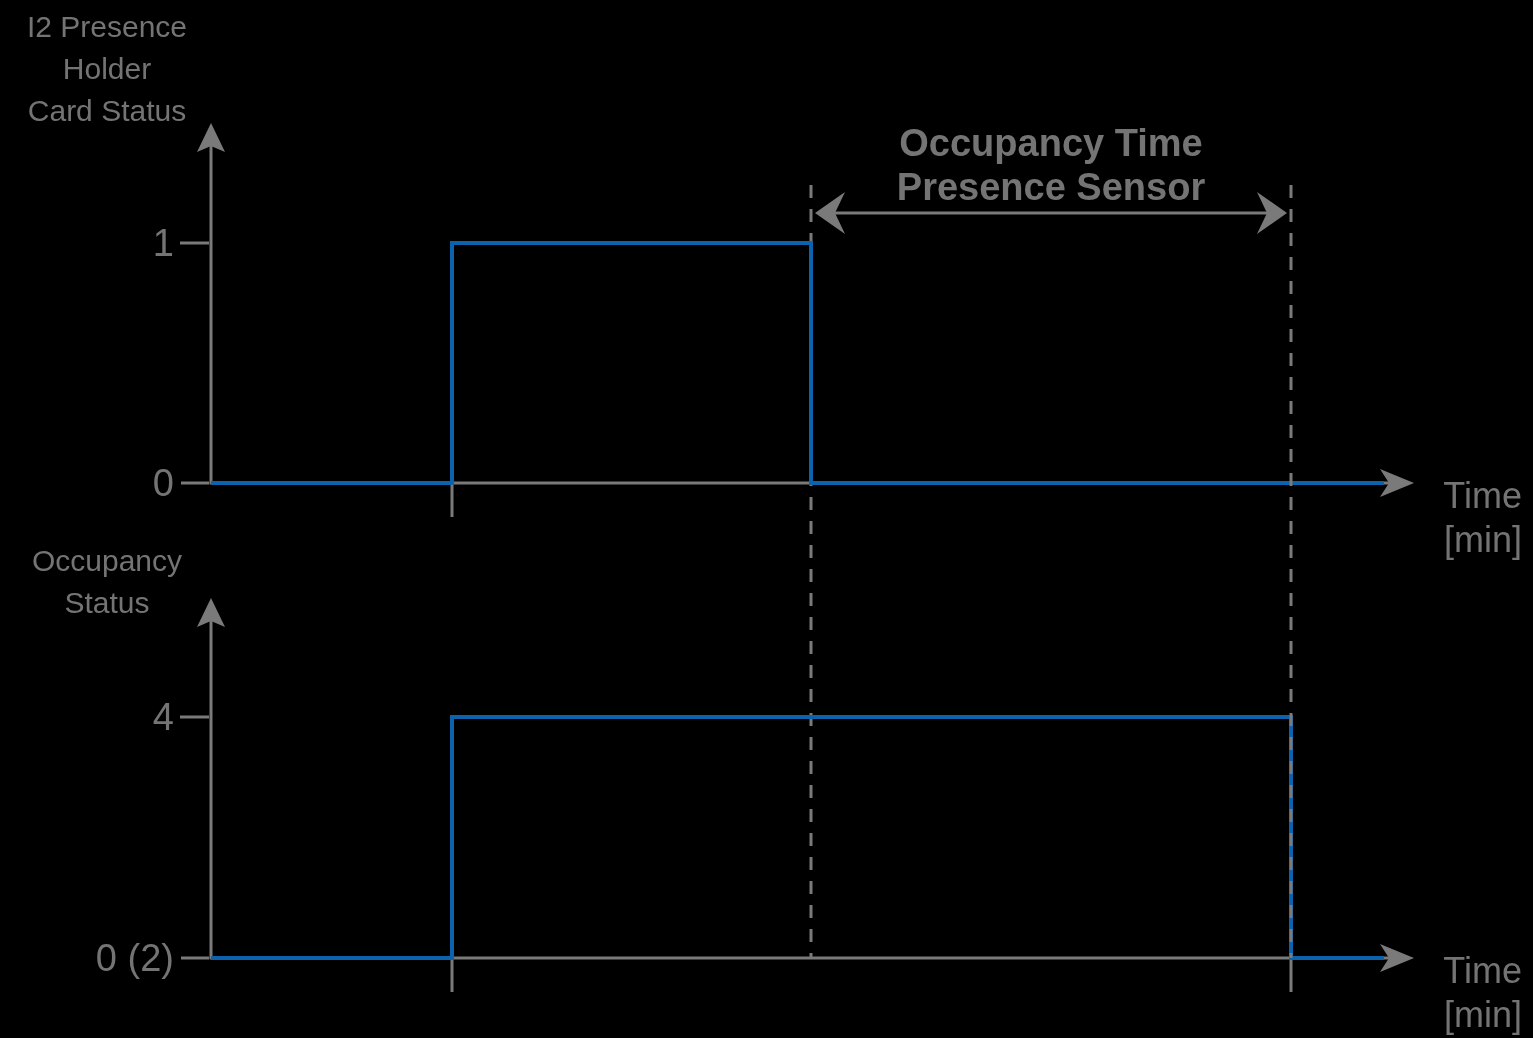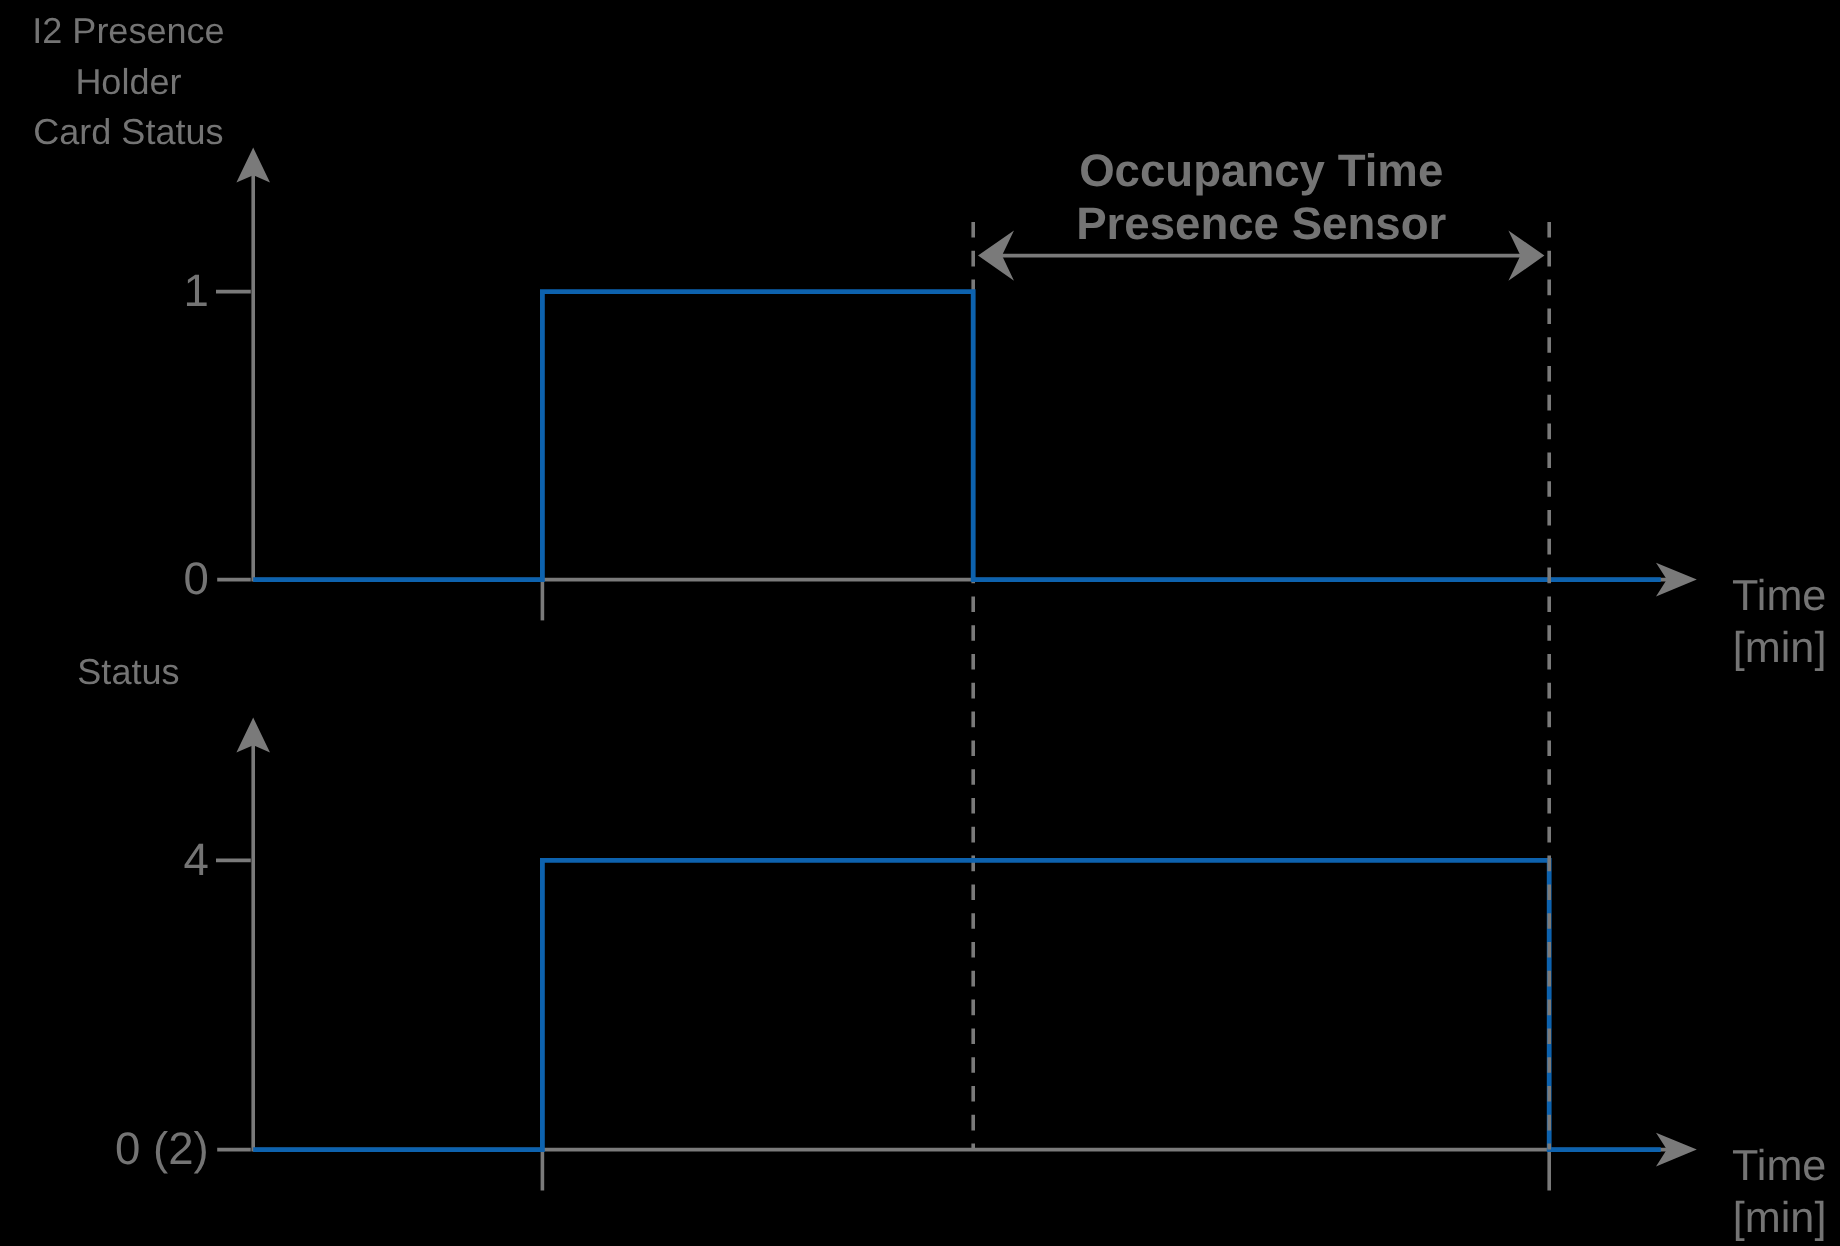--- a/index.html
+++ b/index.html
@@ -74,20 +74,21 @@
     <div>Time</div>
     <div>[min]</div>
   </div>
 
   <div class="label annotation" style="left:811px;top:110px;width:480px;margin-top:11px;">
     <div>Occupancy Time</div>
     <div>Presence Sensor</div>
   </div>
 
   <div class="label chart-title" style="left:0px;top:540px;width:214px;">
+    <div>Occupancy</div>
     <div>Status</div>
   </div>
 
   <div class="label tick-label" style="left:90px;top:695px;width:84px;">4</div>
   <div class="label tick-label" style="left:20px;top:936px;width:154px;">0 (2)</div>
 
   <div class="label axis-label" style="left:1422px;top:949px;width:100px;">
     <div>Time</div>
     <div>[min]</div>
   </div>

